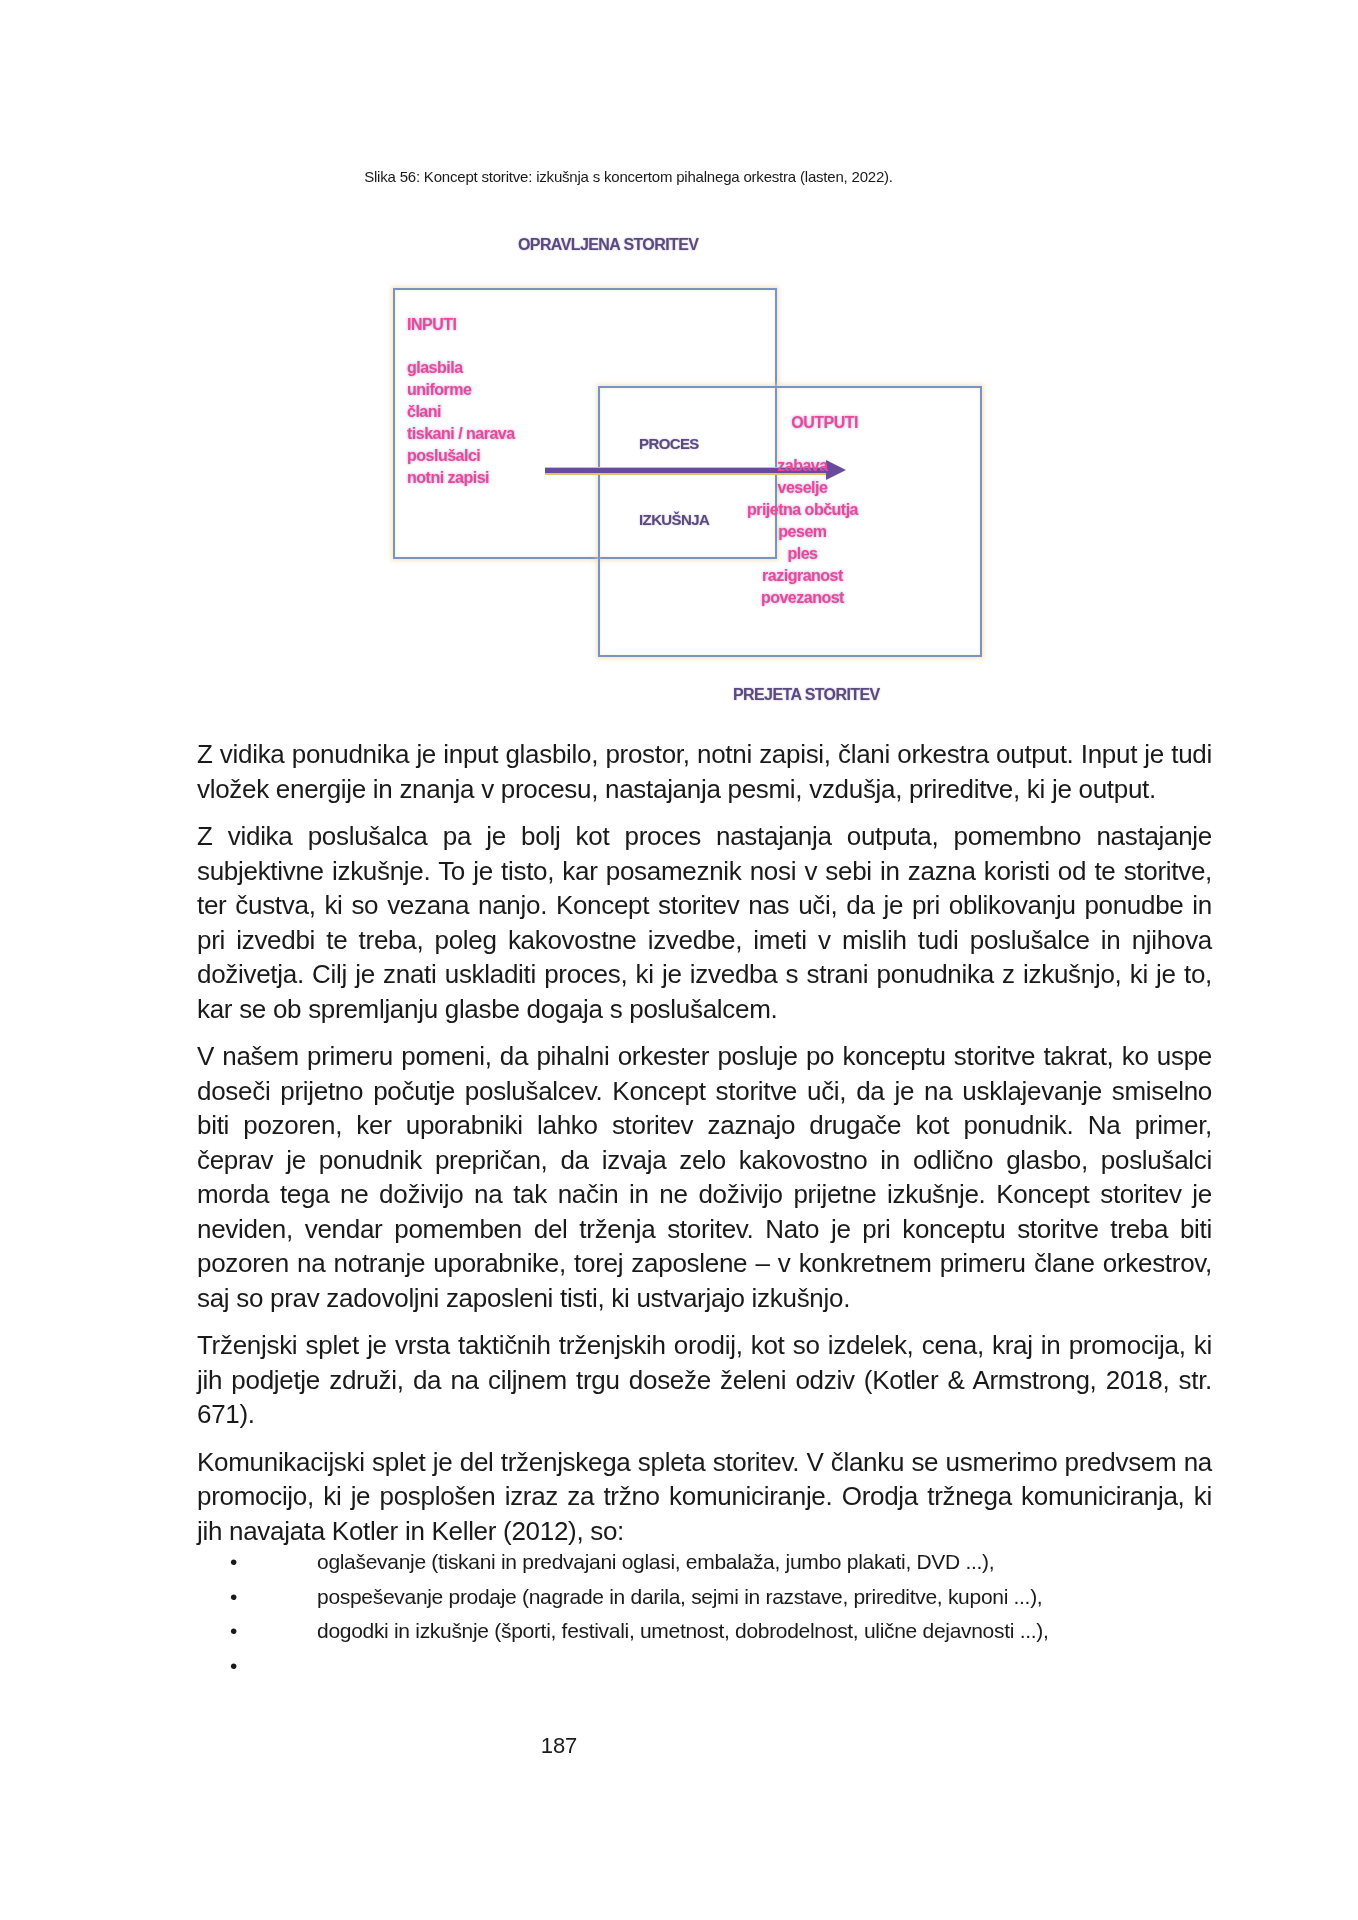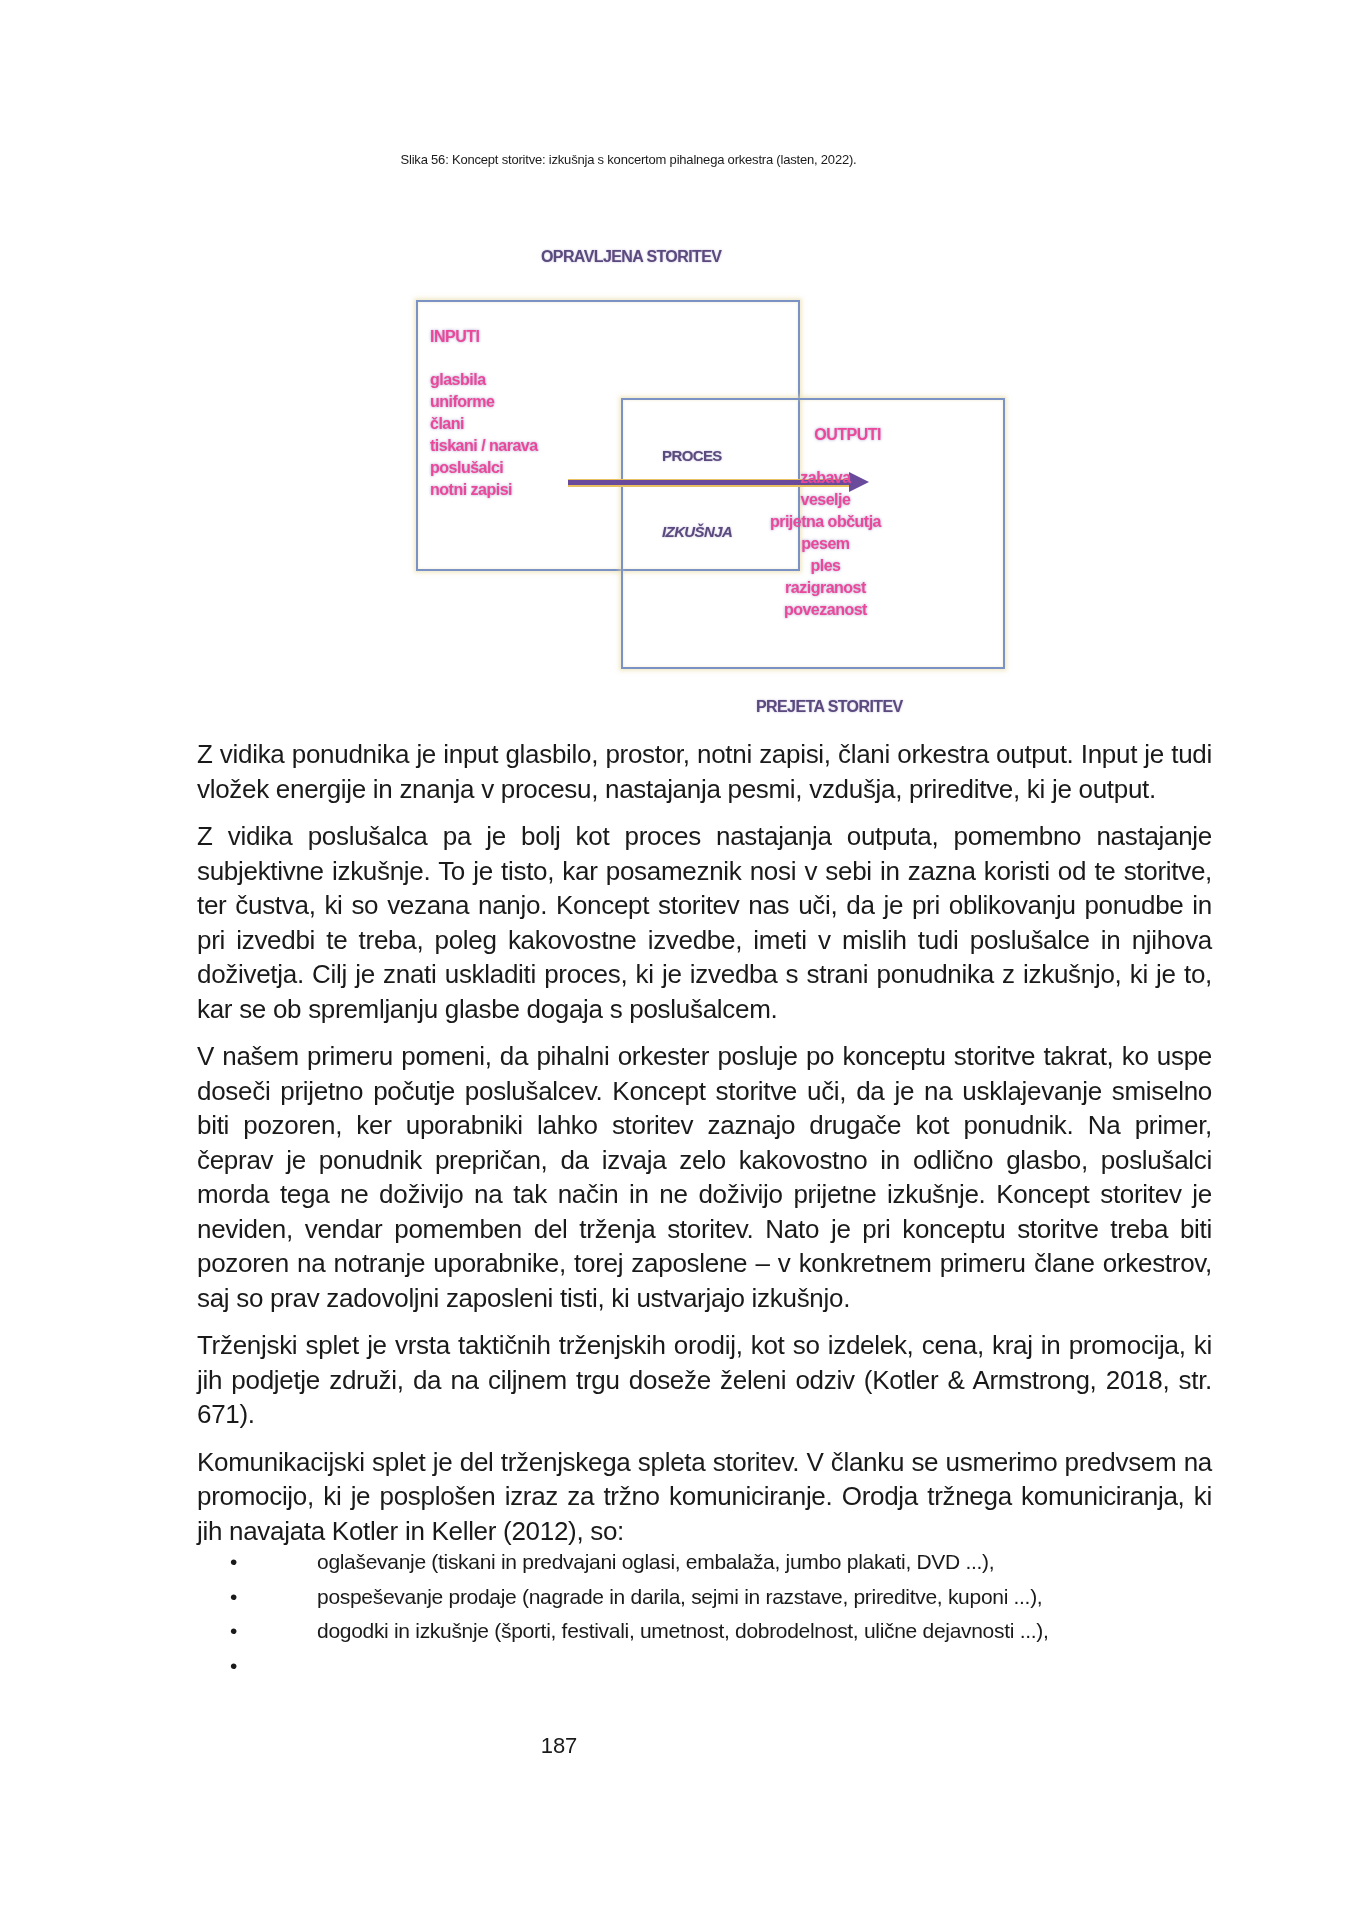--- a/index.html
+++ b/index.html
@@ -1,24 +1,24 @@
 <!DOCTYPE html>
 <html><head>
 <meta charset="utf-8">
 <style>
   html, body { margin:0; padding:0; }
   body {
     width:1358px; height:1920px; background:#ffffff; position:relative;
     font-family:"Liberation Sans", sans-serif; color:#1a1a1a; overflow:hidden;
   }
   .caption {
-    position:absolute; top:152px; left:0; width:1257px; text-align:center;
-    font-size:13px; letter-spacing:-0.2px;
+    position:absolute; top:168px; left:0; width:1257px; text-align:center;
+    font-size:15px; letter-spacing:-0.2px;
   }
-  .diagram { position:absolute; left:0; top:16px; width:1250px; height:720px;margin-left:23px; }
+  .diagram { position:absolute; left:0; top:4px; width:1250px; height:720px; }
   .dlabel {
     position:absolute; font-weight:bold; color:#5b4a7d; font-size:16px;
     letter-spacing:-0.6px; text-shadow:0 0 2px rgba(120,100,170,0.5);
   }
   .box {
     position:absolute; border:2px solid #7b93c4;
     box-shadow:0 0 4px 2px rgba(230,215,160,0.55), inset 0 0 3px rgba(230,215,160,0.5);
   }
   .box1 { left:393px; top:284px; width:380px; height:267px; }
   .box2 { left:598px; top:382px; width:380px; height:267px; }
@@ -61,21 +61,21 @@
   <div class="list in-list">
     <div>glasbila</div>
     <div>uniforme</div>
     <div>člani</div>
     <div>tiskani / narava</div>
     <div>poslušalci</div>
     <div>notni zapisi</div>
   </div>
 
   <div class="dlabel" style="left:639px; top:431px; font-size:15px;">PROCES</div>
-  <div class="dlabel" style="left:639px; top:507px; font-size:15px;font-style:italic;">IZKUŠNJA</div>
+  <div class="dlabel" style="left:639px; top:507px; font-size:15px;">IZKUŠNJA</div>
 
   <div class="arrow"></div>
   <div class="arrowhead"></div>
 
   <div class="list" style="right:392px; top:408px; text-align:left;">OUTPUTI</div>
   <div class="list out-list">
     <div>zabava</div>
     <div>veselje</div>
     <div>prijetna občutja</div>
     <div>pesem</div>

